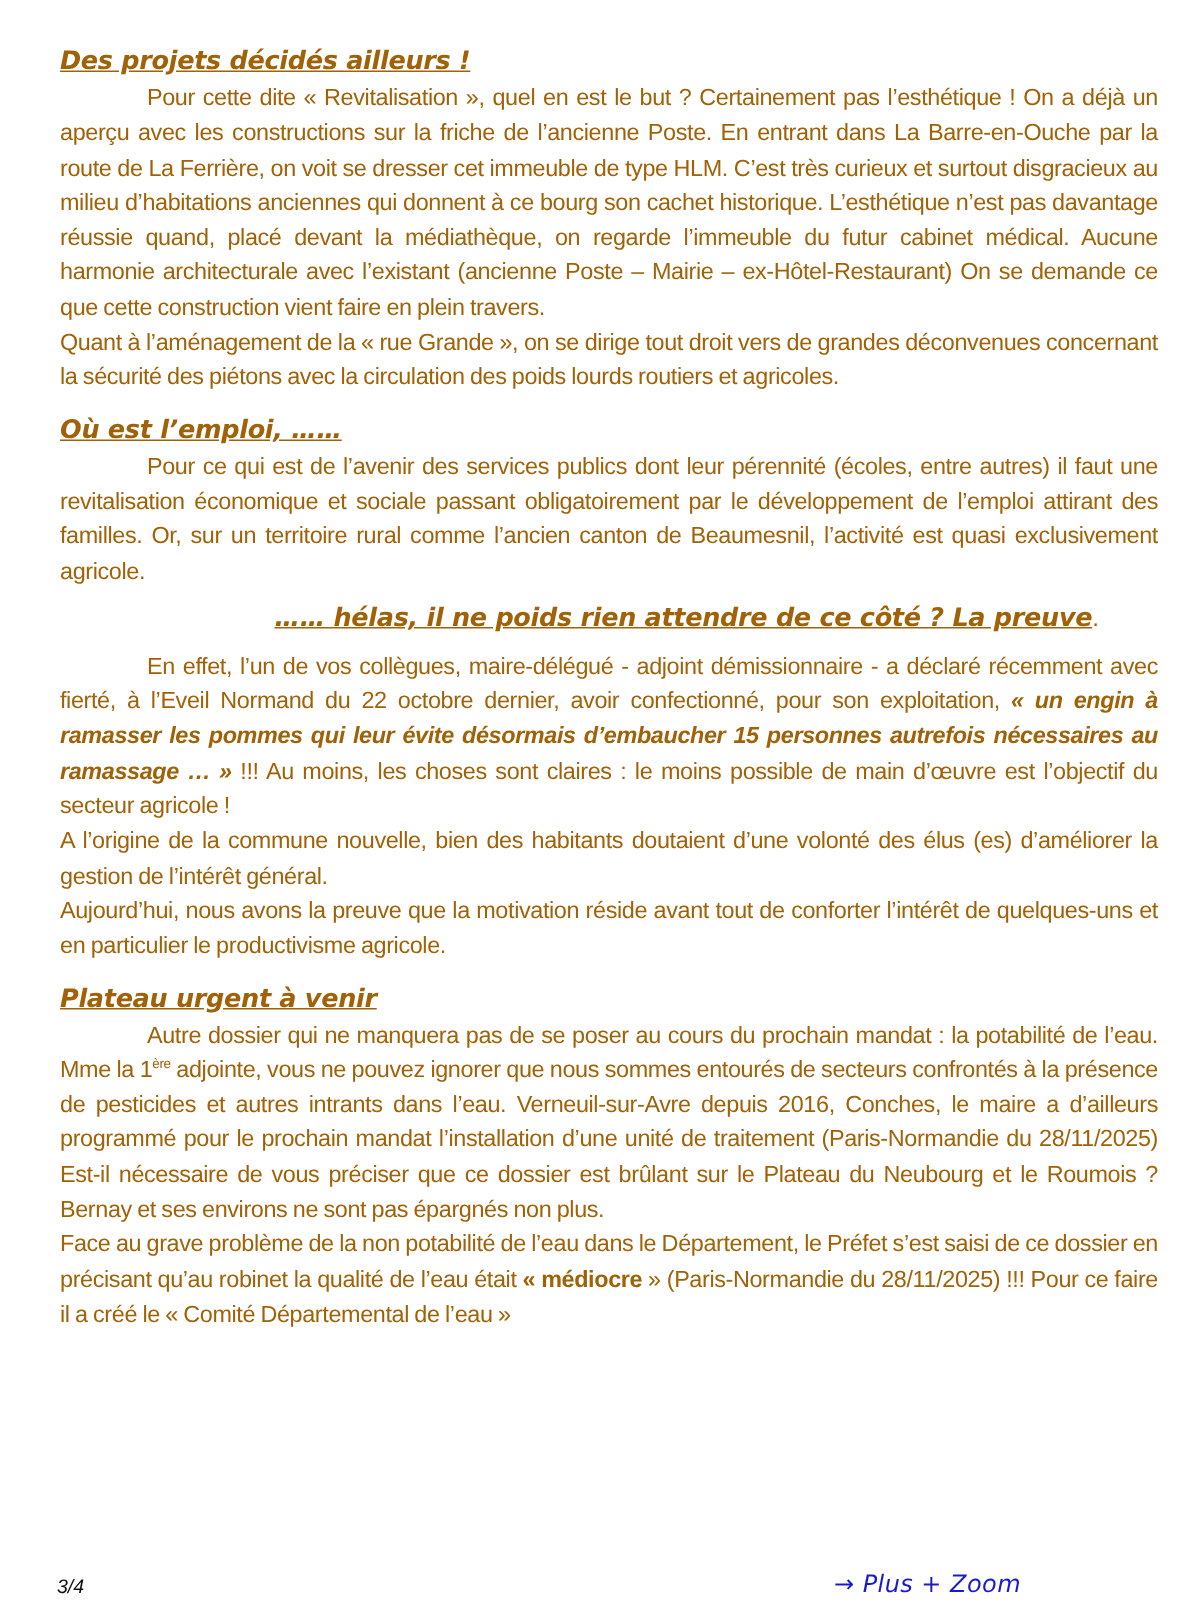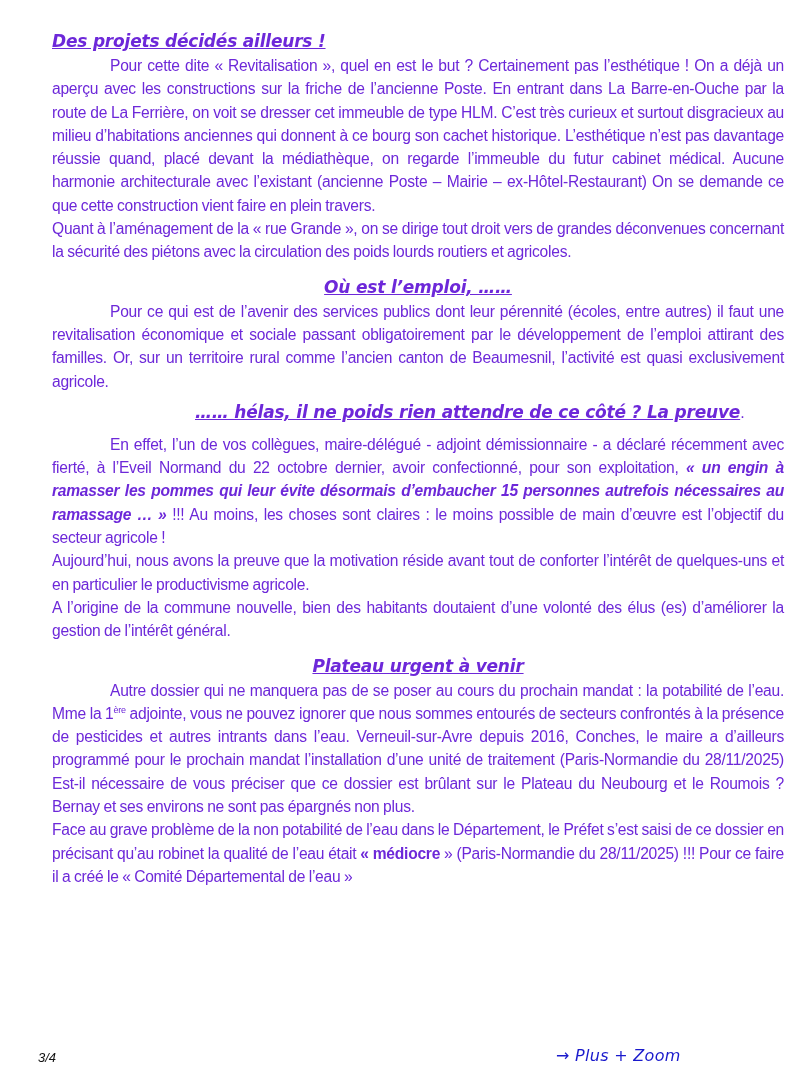--- a/index.html
+++ b/index.html
@@ -1,21 +1,21 @@
 <!DOCTYPE html>
 <html><head>
 <meta charset="utf-8">
 <style>
   html, body { margin:0; padding:0; background:#ffffff; }
   body { width:800px; height:1074px; position:relative; overflow:hidden; }
-  .page { position:absolute; left:52px; top:28px; width:732px; color:#6d28d9; font-family:"Liberation Sans Narrow","Liberation Sans", sans-serif; }
+  .page { position:absolute; left:40px; top:28px; width:732px; color:#a16207; font-family:"Liberation Sans Narrow","Liberation Sans", sans-serif; }
   .h { font-family:"DejaVu Sans", sans-serif; font-style:italic; font-weight:bold; font-size:17px; text-decoration:underline; margin:0; line-height:26px; letter-spacing:-0.2px; }
   .p { font-size:15.6px; line-height:23.3px; text-align:justify; margin:0; letter-spacing:-0.25px; word-spacing:-0.5px; }
   .indent { text-indent:58px; }
-  .h2 { margin-top:6px;text-align:center; }
+  .h2 { margin-top:6px; }
   .h-right { padding-left:143px; margin-top:6px; margin-bottom:8px; }
   .quote { font-weight:bold; font-style:italic; }
   sup { font-size:9px; line-height:0; vertical-align:super; }
   .footer { position:absolute; left:38px; top:1046px; width:732px; height:24px; }
   .pagenum { position:absolute; left:0; top:4px; font-size:13px; font-style:italic; font-family:"Liberation Sans", sans-serif; color:#111; }
   .more { position:absolute; left:518px; top:0; font-family:"DejaVu Sans", sans-serif; font-style:italic; font-size:16px; color:#1a1acc; text-decoration:none; font-weight:normal; letter-spacing:0.3px; }
   .gap { height:4px; }
 </style>
 </head>
 <body>
@@ -24,22 +24,22 @@
 
   <h2 class="h">Des projets décidés ailleurs !</h2>
   <p class="p indent">Pour cette dite « Revitalisation », quel en est le but ? Certainement pas l’esthétique ! On a déjà un aperçu avec les constructions sur la friche de l’ancienne Poste. En entrant dans La Barre-en-Ouche par la route de La Ferrière, on voit se dresser cet immeuble de type HLM. C’est très curieux et surtout disgracieux au milieu d’habitations anciennes qui donnent à ce bourg son cachet historique. L’esthétique n’est pas davantage  réussie quand, placé devant la médiathèque, on regarde l’immeuble du futur cabinet médical. Aucune harmonie architecturale avec l’existant (ancienne Poste – Mairie – ex-Hôtel-Restaurant) On se demande ce que cette construction vient faire en plein travers.</p>
   <p class="p">Quant à l’aménagement de la « rue Grande », on se dirige tout droit vers de grandes déconvenues concernant la sécurité des piétons avec la circulation des poids lourds routiers et agricoles.</p>
 
   <div class="gap"></div>
   <h2 class="h h2">Où est l’emploi, ……</h2>
   <p class="p indent">Pour ce qui est de l’avenir des services publics dont leur pérennité  (écoles, entre autres) il faut une revitalisation économique et sociale passant obligatoirement par le développement de l’emploi attirant des familles. Or, sur un territoire rural comme l’ancien canton de Beaumesnil,  l’activité est quasi exclusivement agricole.</p>
   <div class="h-right"><span class="h">…… hélas, il ne poids rien attendre de ce côté ? La preuve</span><span>.</span></div>
   <p class="p indent"><span>En effet, l’un de vos collègues, maire-délégué - adjoint démissionnaire - a déclaré récemment avec fierté, à l’Eveil Normand du 22 octobre dernier, avoir confectionné, pour son exploitation, </span><span class="quote">« un engin à ramasser les pommes qui leur évite désormais d’embaucher 15 personnes autrefois nécessaires au ramassage … »</span><span> !!! Au moins, les choses sont claires : le moins possible de main d’œuvre est l’objectif du secteur agricole !</span></p>
+  <p class="p">A l’origine de la commune nouvelle, bien des habitants doutaient d’une volonté des élus (es) d’améliorer la gestion de l’intérêt général.</p>
   <p class="p">Aujourd’hui, nous avons la preuve que la motivation réside avant tout de conforter l’intérêt de quelques-uns et en particulier le productivisme agricole.</p>
-  <p class="p">A l’origine de la commune nouvelle, bien des habitants doutaient d’une volonté des élus (es) d’améliorer la gestion de l’intérêt général.</p>
 
   <div class="gap"></div>
   <h2 class="h h2">Plateau urgent à venir</h2>
   <p class="p indent"><span>Autre dossier qui ne manquera pas de se poser au cours du prochain mandat : la potabilité de l’eau. Mme la 1</span><sup>ère</sup><span> adjointe, vous ne pouvez ignorer que nous sommes entourés de secteurs confrontés à la présence de pesticides et autres intrants dans l’eau. Verneuil-sur-Avre depuis 2016, Conches, le maire a d’ailleurs programmé pour le prochain mandat l’installation d’une unité de traitement (Paris-Normandie du 28/11/2025) Est-il nécessaire de vous préciser que ce dossier est brûlant sur le Plateau du Neubourg et le Roumois ? Bernay et ses environs ne sont pas épargnés non plus.</span></p>
   <p class="p"><span>Face au grave problème de la non potabilité de l’eau dans le Département, le Préfet s’est saisi de ce dossier en précisant qu’au robinet la qualité de l’eau était </span><b>« médiocre</b><span> » (Paris-Normandie du 28/11/2025) !!! Pour ce faire il a créé le « Comité Départemental de l’eau »</span></p>
 </div>
 
 <div class="footer">
   <span class="pagenum">3/4</span>
   <a class="more" style="color: rgb(26, 26, 204);">→  Plus + Zoom</a>

